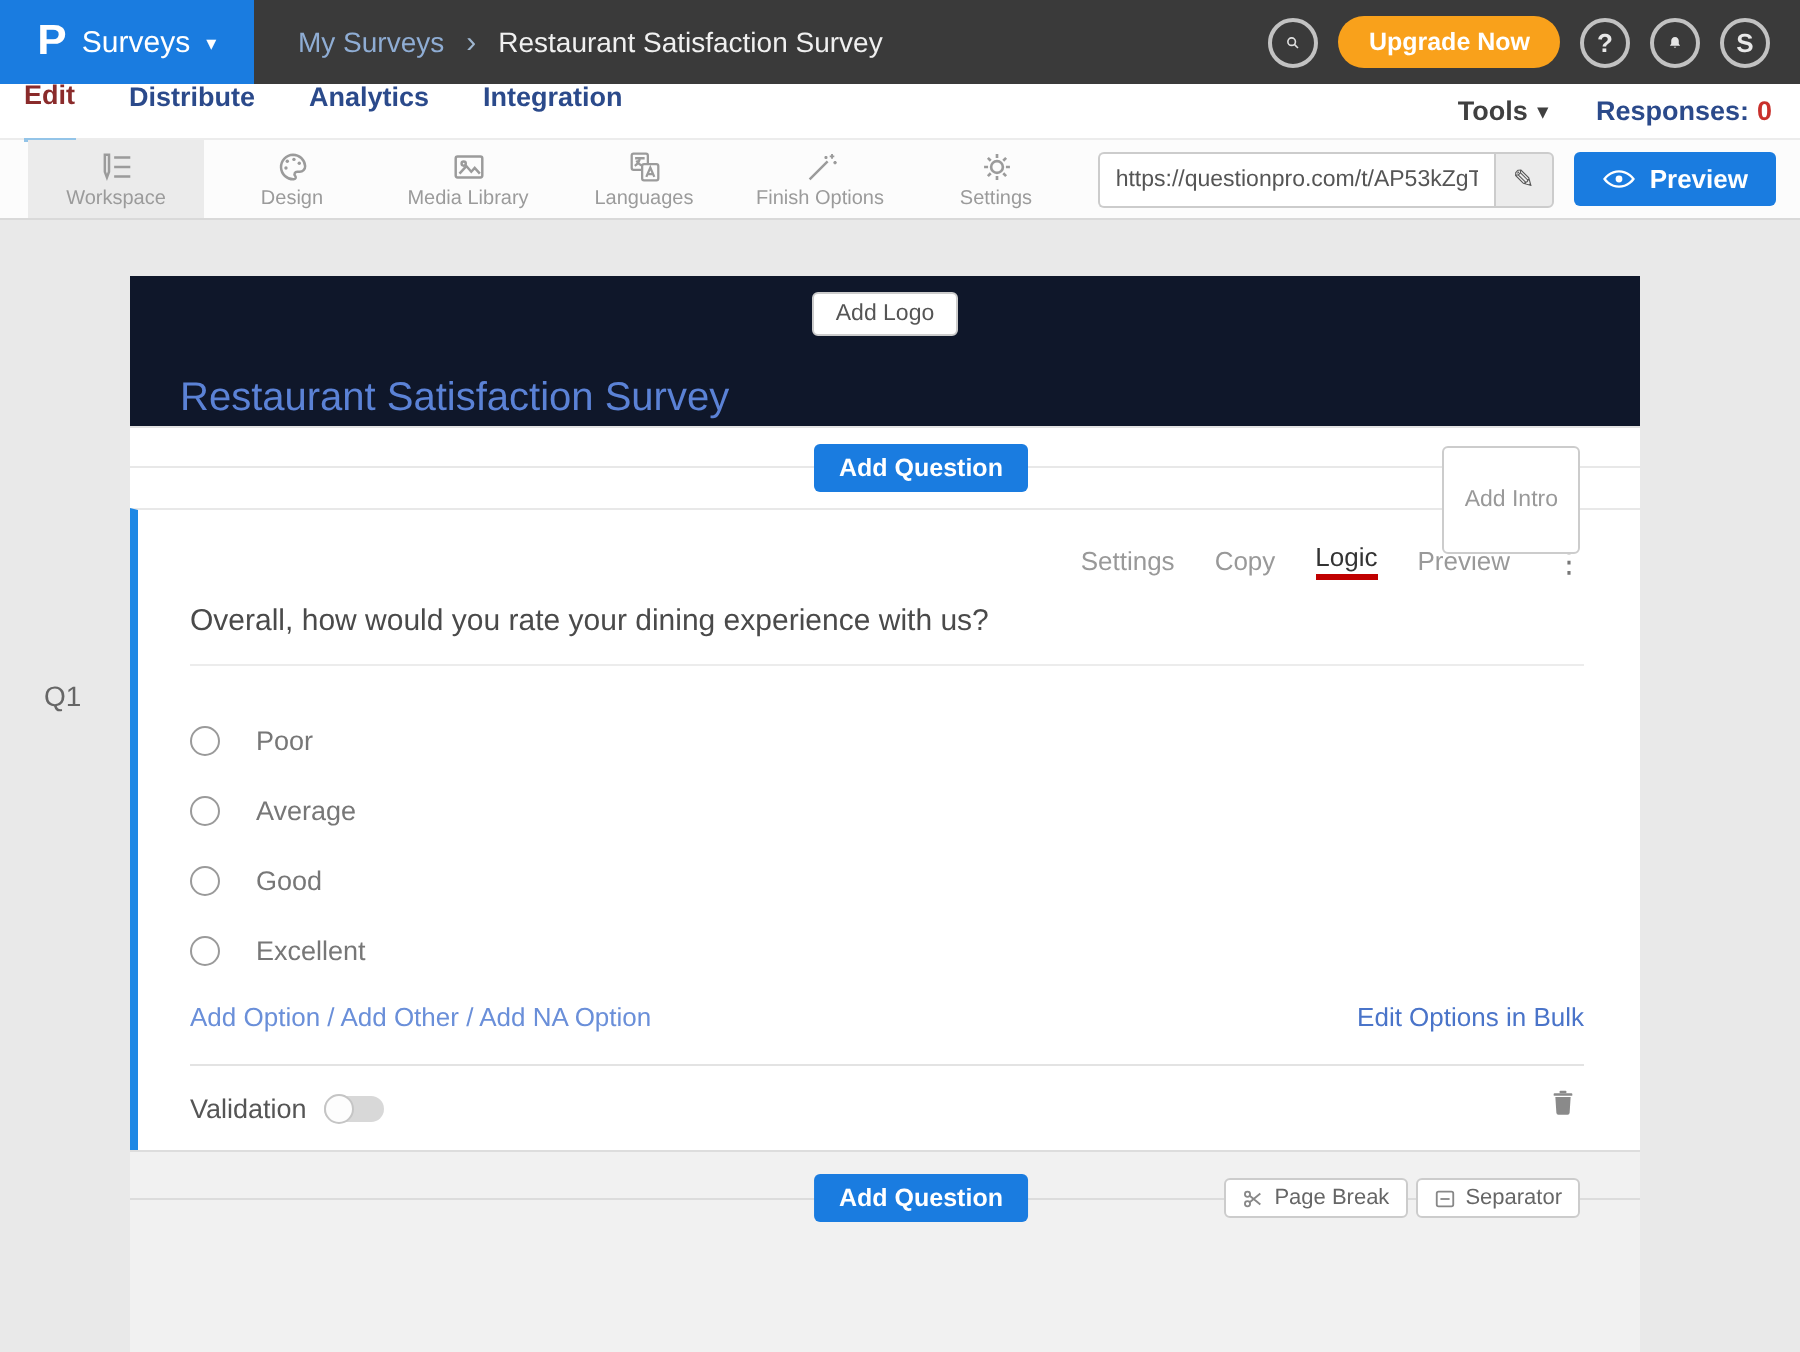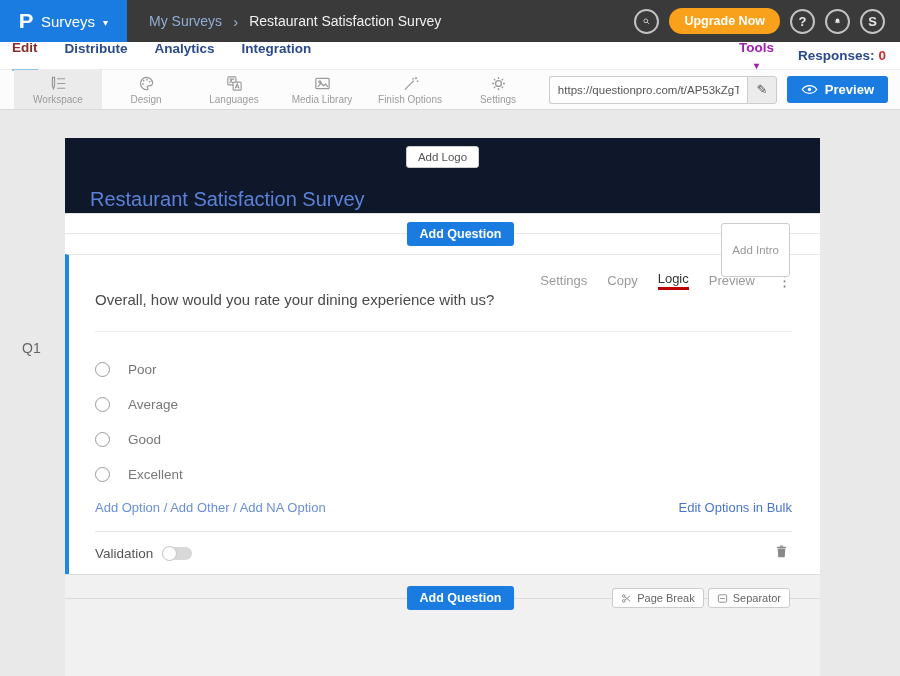--- a/index.html
+++ b/index.html
@@ -28,21 +28,21 @@
                 font-size:13px; font-weight:bold; cursor:pointer; background:transparent; }
   .upgrade { background:#f9a11b; color:#fff; font-weight:bold; font-size:12.5px;
              padding:6px 15px; border-radius:13px; border:none; cursor:pointer; }
 
   
   .tabs { height:28px; background:#fff; display:flex; align-items:center;
           padding-left:12px; font-size:13.5px; font-weight:bold; border-bottom:1px solid #ececec; }
   .tab { color:#2b4a8b; margin-right:27px; cursor:pointer; padding-bottom:14px; }
   .tab.active { color:#8a2b2b; border-bottom:2px solid #93c4e8; }
   .tabs-right { margin-left:auto; display:flex; align-items:center; gap:24px; padding-right:14px; }
-  .tools { color:#a21caf; cursor:pointer; display:flex; align-items:center; gap:5px;flex-direction:column; }
+  .tools { color:#404040; cursor:pointer; display:flex; align-items:center; gap:5px; }
   .tools .caret { font-size:10px; }
   .responses { color:#2b4a8b; cursor:pointer; }
   .responses .count { color:#c9302c; margin-left:4px; }
 
   
   .toolbar { height:40px; background:#fcfcfc; border-bottom:1px solid #d9d9d9;
              display:flex; align-items:stretch; padding-left:14px; }
   .tool { width:88px; display:flex; flex-direction:column; align-items:center;
           justify-content:center; gap:1px; color:#9b9b9b; font-size:10px; cursor:pointer; }
   .tool.active { background:#ebebeb; }
@@ -75,21 +75,21 @@
               padding:5px 13px; border-radius:3px; border:none; cursor:pointer; margin-left:36px; }
   .add-intro { position:absolute; right:30px; top:9px; background:#fff; border:1px solid #ccc;
                color:#999; font-size:11.5px; padding:20px 10px; border-radius:3px; cursor:pointer; }
 
   .question { border-top:1px solid #e8e8e8; border-left:4px solid #1e88e5; padding:16px 28px 0 26px; }
   .q-actions { display:flex; justify-content:flex-end; align-items:center; gap:20px;
                color:#999; font-size:13px; }
   .q-action { cursor:pointer; }
   .q-action.logic { color:#333; border-bottom:3px solid #c00000; padding-bottom:1px; }
   .kebab { color:#777; font-size:15px; cursor:pointer; margin-left:2px; letter-spacing:0; }
-  .q-text { margin-top:1px; font-size:15px; color:#4a4a4a; padding-bottom:23px;
+  .q-text { margin-top:12px; font-size:15px; color:#4a4a4a; padding-bottom:13px;
             border-bottom:1px solid #ececec; cursor:text; }
   .options { margin-top:20px; }
   .opt { display:flex; align-items:center; gap:18px; height:35px; cursor:pointer; }
   .radio { width:15px; height:15px; border:1.5px solid #9a9a9a; border-radius:50%; background:#fff; flex:0 0 15px; }
   .opt-label { font-size:13.5px; color:#777; }
   .opt-links { display:flex; justify-content:space-between; margin-top:8px; font-size:13px; }
   .opt-links .left { color:#6a8fd9; }
   .opt-links .left span { cursor:pointer;margin-top:17px; }
   .bulk { color:#4a74c9; cursor:pointer; }
   .validation-row { border-top:1px solid #e3e3e3; margin-top:16px; height:43px;
@@ -172,35 +172,35 @@
       <svg viewBox="0 0 20 20" width="19" height="19">
           <path d="M10 3.5a6.5 6.5 0 1 0 .4 13c1.2-.1 1.3-1.1.7-1.9-.7-.9-.1-2.1 1.1-2.1h1.3a2.9 2.9 0 0 0 2.9-3A6.5 6.5 0 0 0 10 3.5z" fill="none" stroke="#9b9b9b" stroke-width="1.3"></path>
           <circle cx="7" cy="7" r=".9" fill="#9b9b9b"></circle>
           <circle cx="10.5" cy="6" r=".9" fill="#9b9b9b"></circle>
           <circle cx="13.3" cy="8" r=".9" fill="#9b9b9b"></circle>
           <circle cx="6.3" cy="10.5" r=".9" fill="#9b9b9b"></circle>
         </svg>
       <span>Design</span>
     </div>
     <div class="tool">
+      <svg viewBox="0 0 20 20" width="19" height="19" fill="none" stroke="#9b9b9b" stroke-width="1.3">
+          <rect x="3" y="4.5" width="14" height="11" rx="1"></rect>
+          <circle cx="7.2" cy="8.2" r="1.1"></circle>
+          <path d="M5 13.5l3.6-4 2.6 3 1.8-2 2.7 3"></path>
+        </svg>
+      <span>Media Library</span>
+    </div>
+    <div class="tool">
       <svg viewBox="0 0 20 20" width="19" height="19" fill="none" stroke="#9b9b9b" stroke-width="1.2">
           <rect x="3" y="3" width="8.5" height="8.5" rx="1"></rect>
           <path d="M4.8 5.4h5M7.3 5.4c-.3 1.8-1.5 3.3-2.7 4M5.5 6.6c.8 1.5 1.9 2.4 3.3 2.9"></path>
           <rect x="8.5" y="8.5" width="8.5" height="8.5" rx="1" fill="#fcfcfc"></rect>
           <path d="M10.7 15.2l2.1-4.9 2.1 4.9M11.4 13.7h2.8"></path>
         </svg>
       <span>Languages</span>
-    </div>
-    <div class="tool">
-      <svg viewBox="0 0 20 20" width="19" height="19" fill="none" stroke="#9b9b9b" stroke-width="1.3">
-          <rect x="3" y="4.5" width="14" height="11" rx="1"></rect>
-          <circle cx="7.2" cy="8.2" r="1.1"></circle>
-          <path d="M5 13.5l3.6-4 2.6 3 1.8-2 2.7 3"></path>
-        </svg>
-      <span>Media Library</span>
     </div>
     <div class="tool">
       <svg viewBox="0 0 20 20" width="19" height="19" fill="none" stroke="#9b9b9b" stroke-width="1.3">
           <path d="M4 16.5L13.5 7"></path>
           <path d="M15.8 3.2v2.4M14.6 4.4H17M17.4 6.8v1.8M16.5 7.7h1.8M12.6 4.2v1.6M11.8 5h1.6" stroke-width="1"></path>
         </svg>
       <span>Finish Options</span>
     </div>
     <div class="tool">
       <svg viewBox="0 0 20 20" width="19" height="19" fill="none" stroke="#9b9b9b" stroke-width="1.4">

